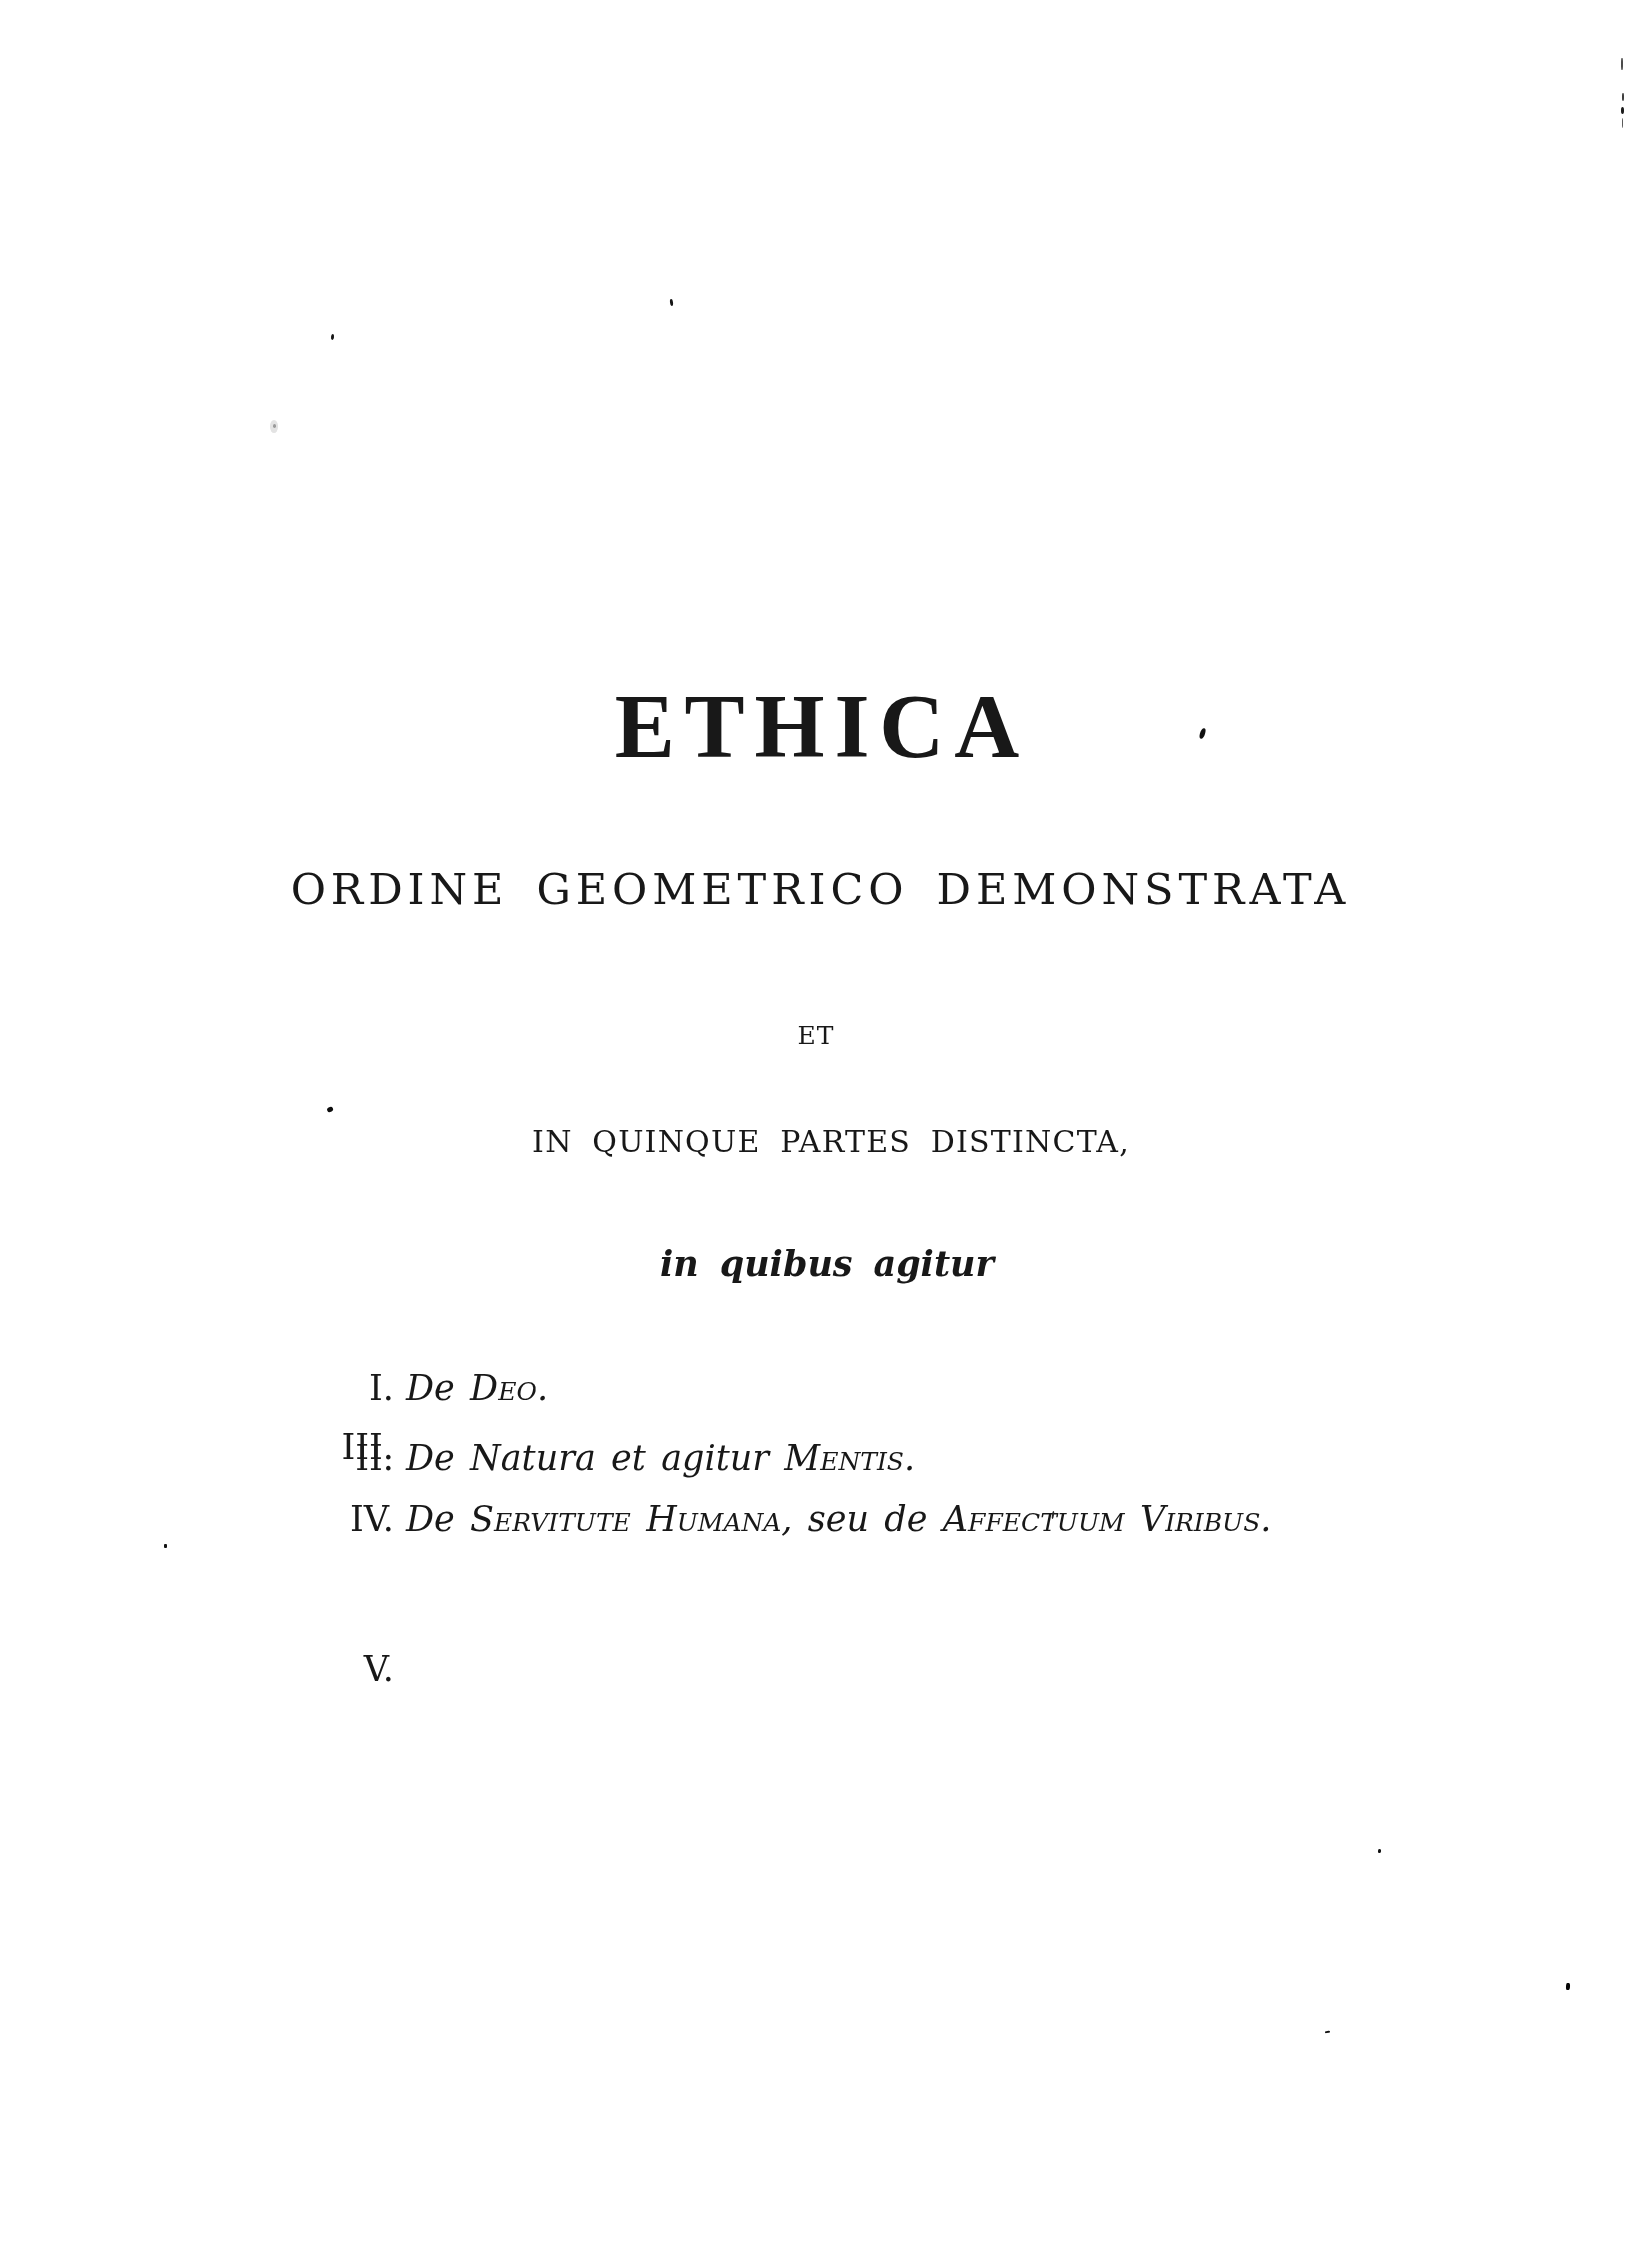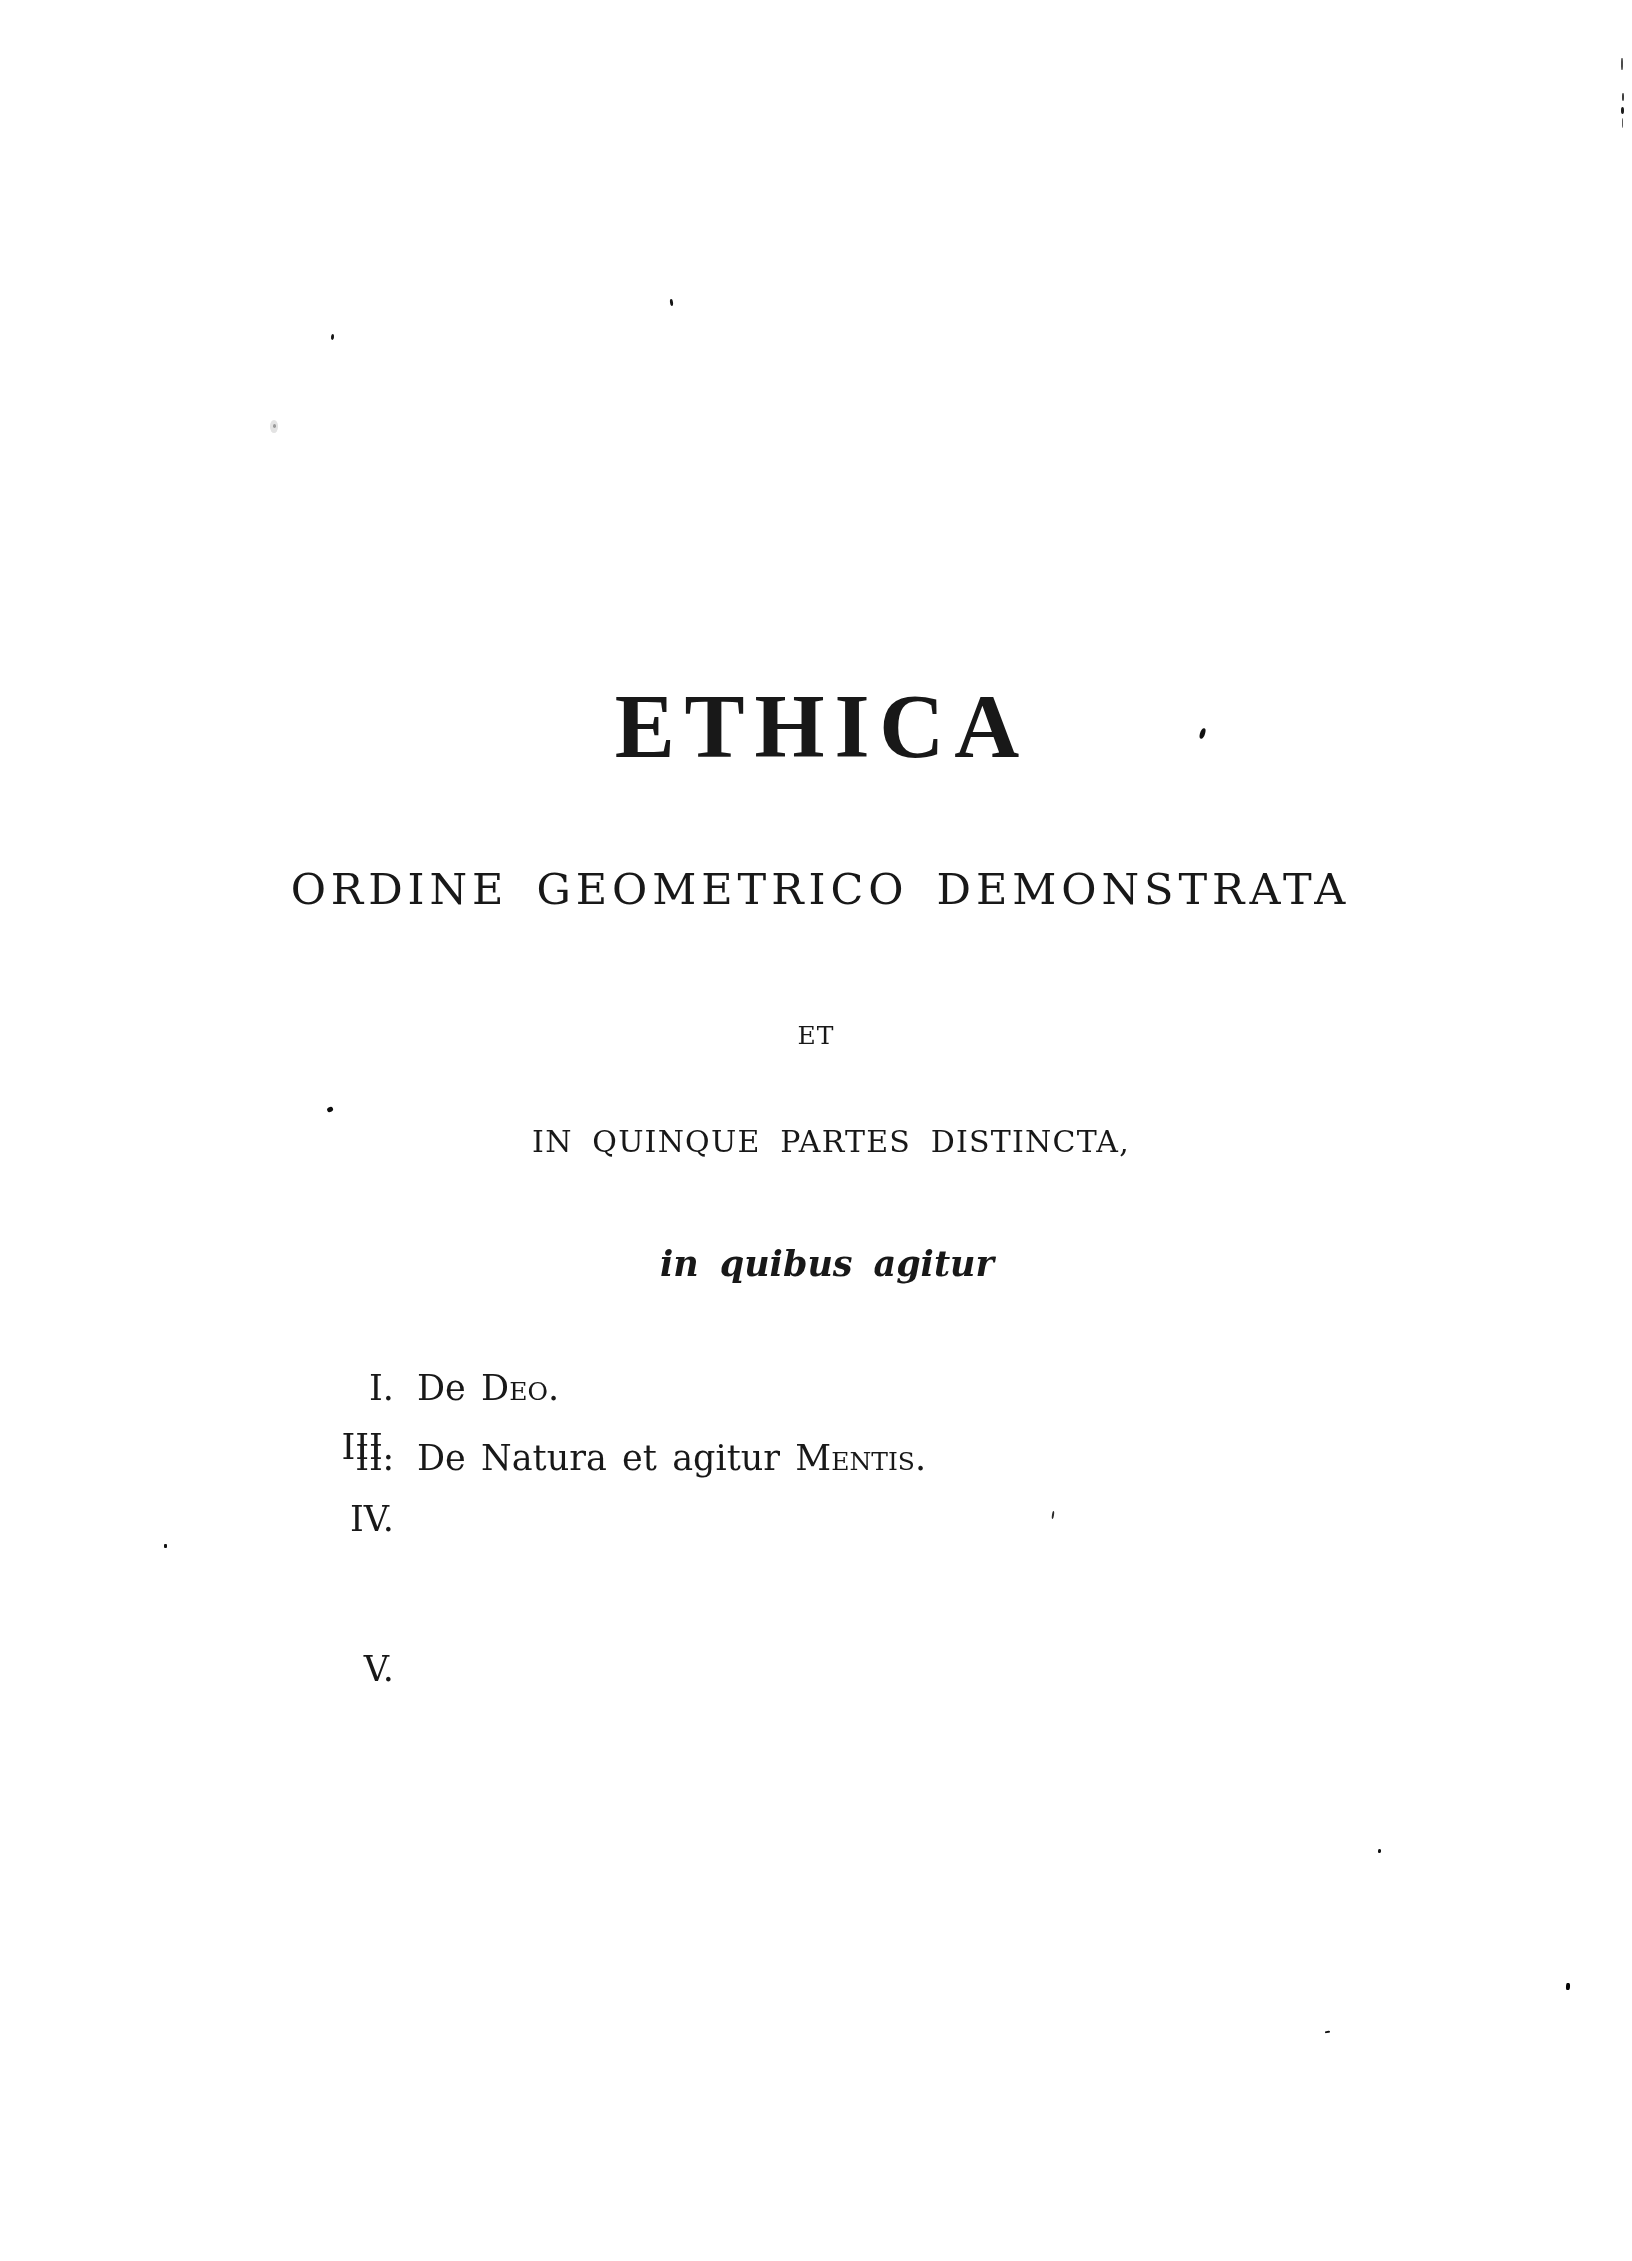--- a/index.html
+++ b/index.html
@@ -69,21 +69,22 @@
     font-size: 35px;
     word-spacing: 0.12em;
     white-space: nowrap;
   }
   .toc-numeral {
     display: inline-block;
     width: 100px;
     text-align: right;
   }
   .toc-text {
-    margin-left: 23px;
+    margin-left: 12px;
+    font-style: italic;
   }
   .sc {
     font-variant: small-caps;
   }
   .speck {
     position: absolute;
   }
 </style>
 </head>
 <body>
@@ -111,20 +112,21 @@
       <span class="toc-numeral">II.</span>
       <span class="toc-text"><span>De Natura et agitur </span><span class="sc">Mentis.</span><span></span><span class="sc"></span></span>
     </div>
 
     <div class="toc-row" style="top:1430px">
       <span class="toc-numeral">III.</span>
     </div>
 
     <div class="toc-row" style="top:1502px">
       <span class="toc-numeral">IV.</span>
+      <span class="toc-text"><span>De </span><span class="sc">Servitute Humana,</span><span> seu de </span><span class="sc">Affectuum Viribus.</span></span>
     </div>
 
     <div class="toc-row" style="top:1652px">
       <span class="toc-numeral">V.</span>
     </div>
 
   </div>
 
   <div id="specks">
       <div class="speck" style="left: 331px; top: 334px; width: 3.2px; height: 6.3px; background: rgb(22, 22, 22); border-radius: 50%; transform: rotate(6deg);"></div>

